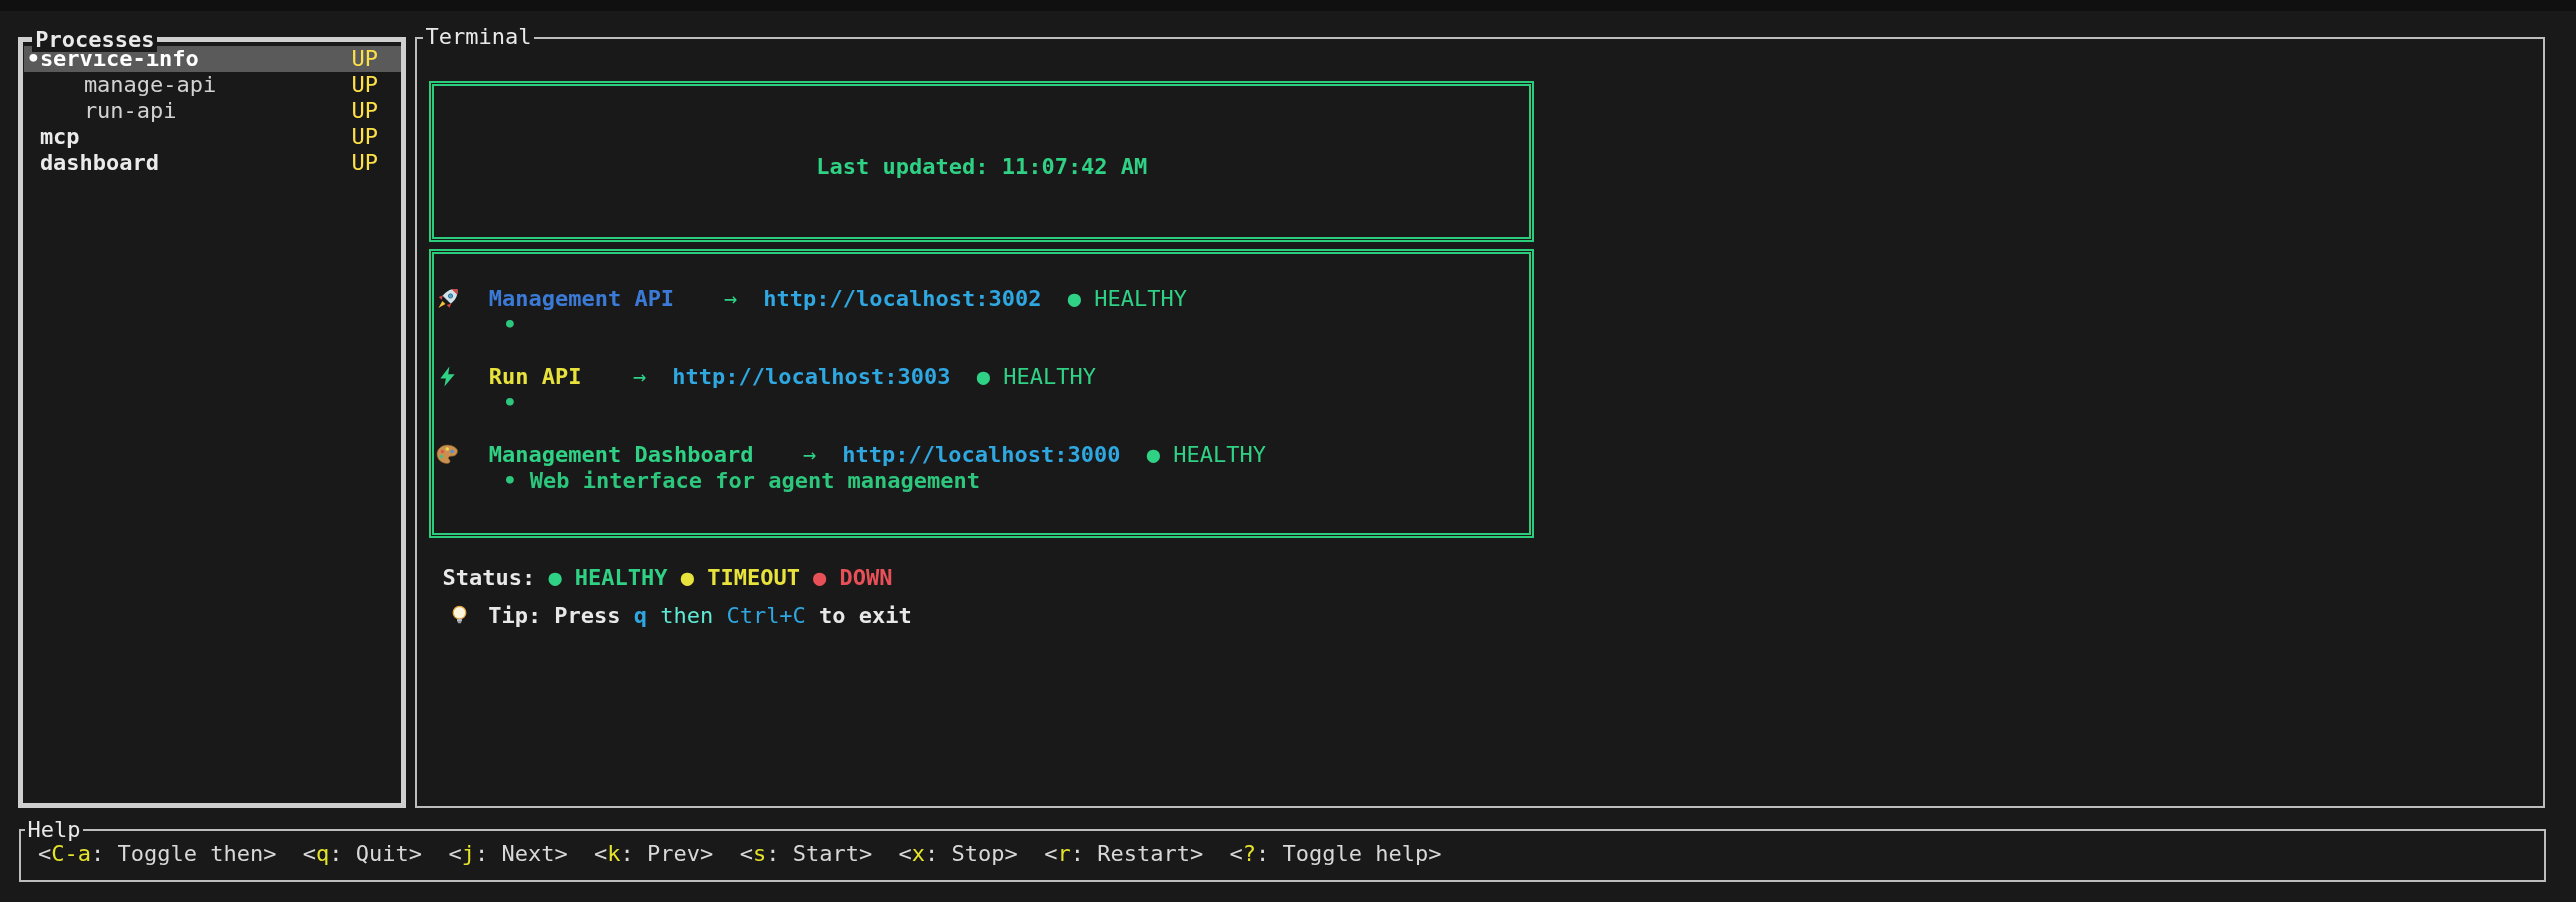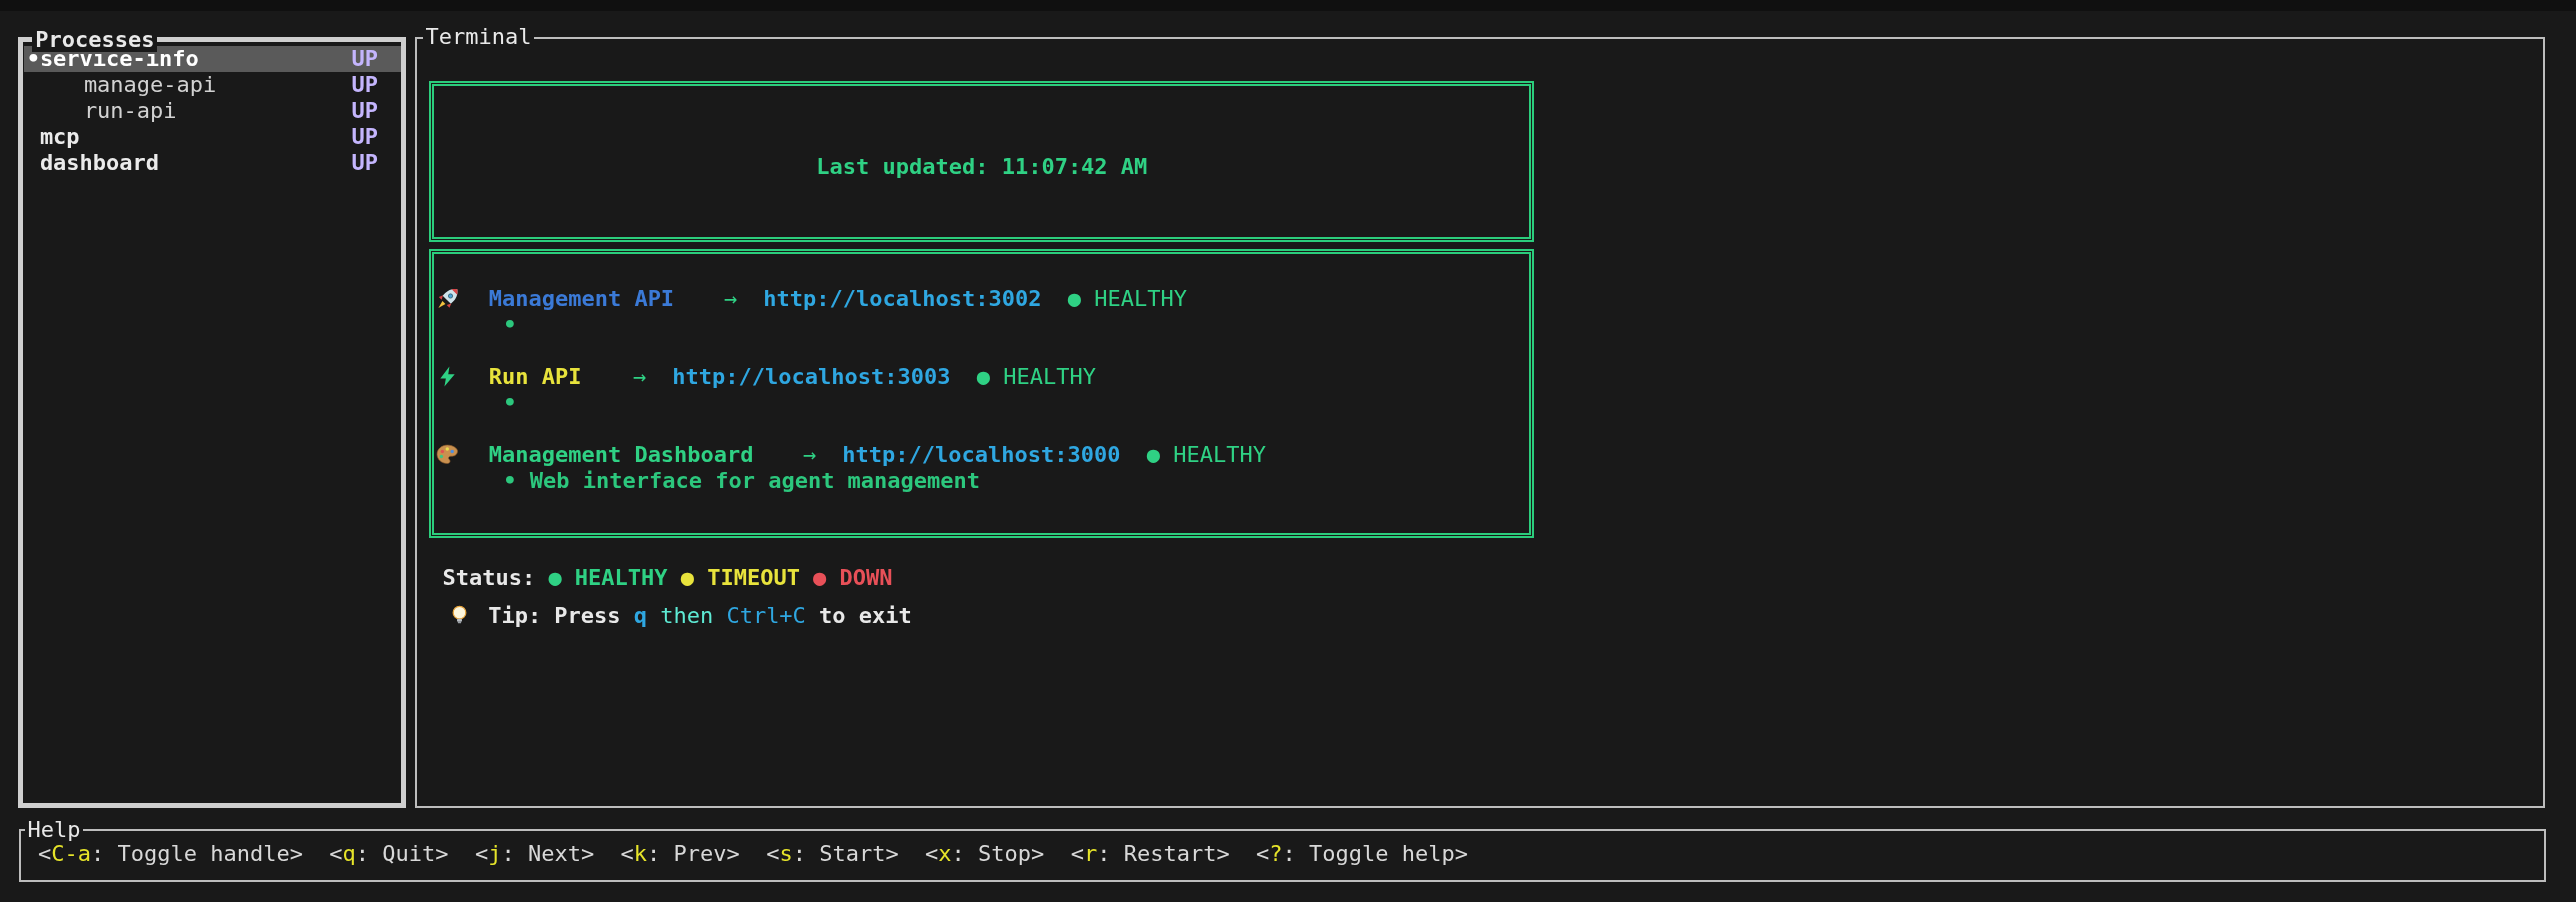--- a/index.html
+++ b/index.html
@@ -19,21 +19,21 @@
   
   #proc-panel { left:18px; top:25.5px; width:388px; height:771px; border:5.7px solid #cfcfcf; }
   #proc-panel .panel-title { left:9.4px; font-weight:bold; }
   #proc-list { margin-top:4.7px; }
   .prow {
     display:flex; align-items:center; height:26px;
     margin-left:0.9px; padding:0 23px 0 2.8px; white-space:pre;
   }
   .prow .pfx { display:inline-block; width:13.2px; }
   .prow .pname { flex:1; }
-  .prow .pstatus { font-weight:bold; color:#c4b5fd; }
+  .prow .pstatus { font-weight:normal; color:#fde047; }
   .prow.sel { background:#5a5a5a; color:#ffffff; font-weight:bold; }
   .prow.dim  { color:#d2d2d2;gap:44px; }
   .prow.strong { color:#ebebeb; font-weight:bold; }
 
   
   #term-panel { left:415px; top:25.5px; width:2130px; height:771px; border:2.8px solid #bdbdbd; }
   #term-panel .panel-title { left:5.7px; }
   .gbox { position:absolute; left:12.3px; width:1105px; border:5.7px double #2bcd7c; }
   #banner-box { top:42px; height:161px; text-align:center; padding-top:42px; }
   .bline { height:26px; font-weight:bold; color:#2fd184; white-space:pre; }
@@ -212,21 +212,21 @@
       <span class="t b key">q</span>
       <span class="t plain">then</span>
       <span class="t key">Ctrl+C</span>
       <span class="t b">to exit</span>
     </div>
   </section>
 
   <section class="panel" id="help-panel">
     <span class="panel-title">Help</span>
     <div id="help-line">
-      <span class="hentry"><span>&lt;</span><span class="hkey">C-a</span><span>: </span><span>Toggle handle</span><span>&gt;</span></span>
+      <span class="hentry"><span>&lt;</span><span class="hkey">C-a</span><span>: </span><span>Toggle then</span><span>&gt;</span></span>
       <span class="hentry"><span>&lt;</span><span class="hkey">q</span><span>: </span><span>Quit</span><span>&gt;</span></span>
       <span class="hentry"><span>&lt;</span><span class="hkey">j</span><span>: </span><span>Next</span><span>&gt;</span></span>
       <span class="hentry"><span>&lt;</span><span class="hkey">k</span><span>: </span><span>Prev</span><span>&gt;</span></span>
       <span class="hentry"><span>&lt;</span><span class="hkey">s</span><span>: </span><span>Start</span><span>&gt;</span></span>
       <span class="hentry"><span>&lt;</span><span class="hkey">x</span><span>: </span><span>Stop</span><span>&gt;</span></span>
       <span class="hentry"><span>&lt;</span><span class="hkey">r</span><span>: </span><span>Restart</span><span>&gt;</span></span>
       <span class="hentry"><span>&lt;</span><span class="hkey">?</span><span>: </span><span>Toggle help</span><span>&gt;</span></span>
     </div>
   </section>
 

